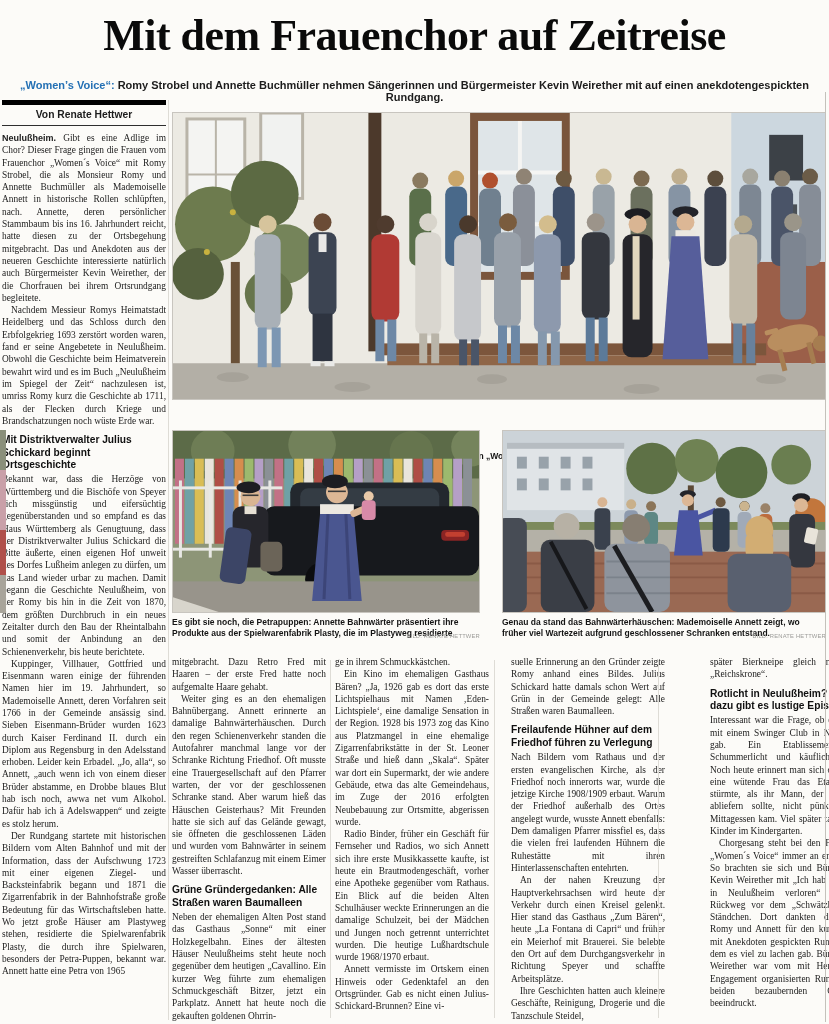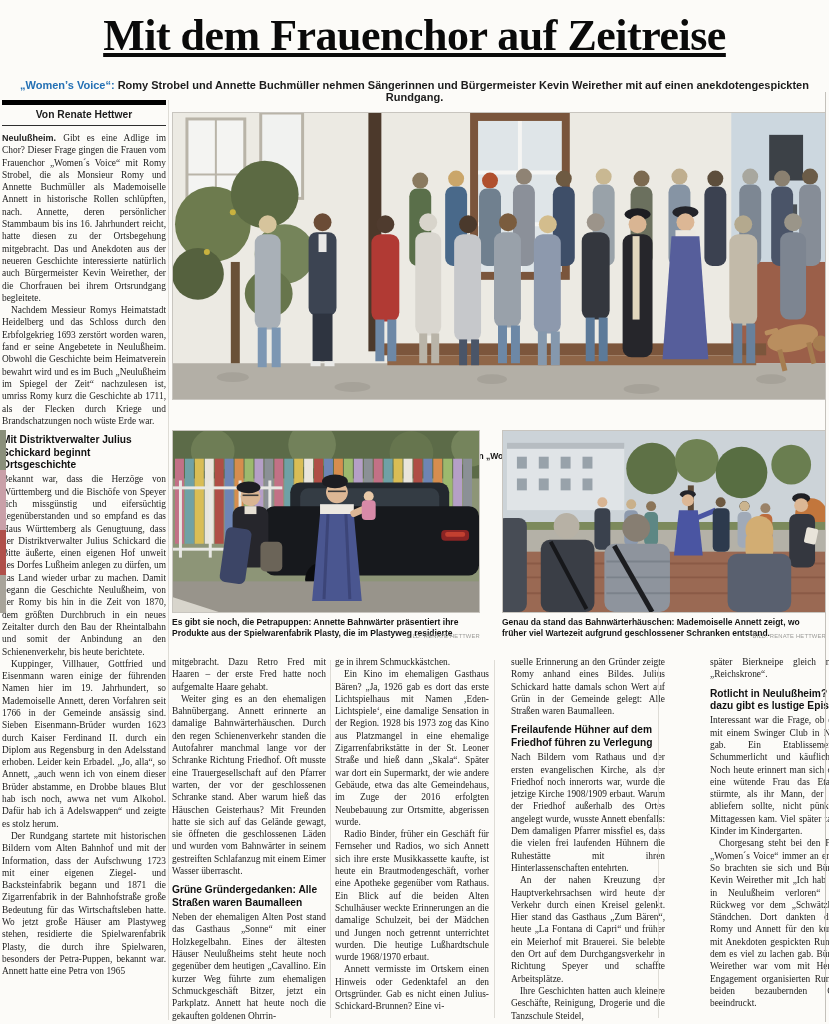--- a/index.html
+++ b/index.html
@@ -2,21 +2,21 @@
 <html lang="de"><head>
 <meta charset="utf-8">
 <style>
   * { margin:0; padding:0; box-sizing:border-box; }
   html,body { width:829px; height:1024px; }
   body { position:relative; background:#fcfbf8; color:#1c1c1c; overflow:hidden;
          font-family:"Liberation Serif", serif; }
 
   .headline { position:absolute; top:10px; left:0; width:829px; text-align:center;
               font-family:"Liberation Serif", serif; font-weight:bold; font-size:44px;
-              letter-spacing:-0.5px; color:#0a0a0a; white-space:nowrap;text-decoration:underline; }
+              letter-spacing:-0.5px; color:#0a0a0a; white-space:nowrap; }
 
   .subhead { position:absolute; top:79px; left:0; width:829px; text-align:center;
              font-family:"Liberation Sans", sans-serif; font-size:11px; font-weight:bold; color:#1c1c1c; }
   .kicker { color:#2470b4; }
 
   .byline { font-family:"Liberation Sans", sans-serif; font-weight:bold; font-size:10.3px;
             text-align:center; padding:4px 0 5px; border-top:5px solid #000000;
             border-bottom:1px solid #2e2e2e; margin-bottom:6px; }
 
   .col { font-size:9.4px; line-height:12.3px; text-align:justify;

